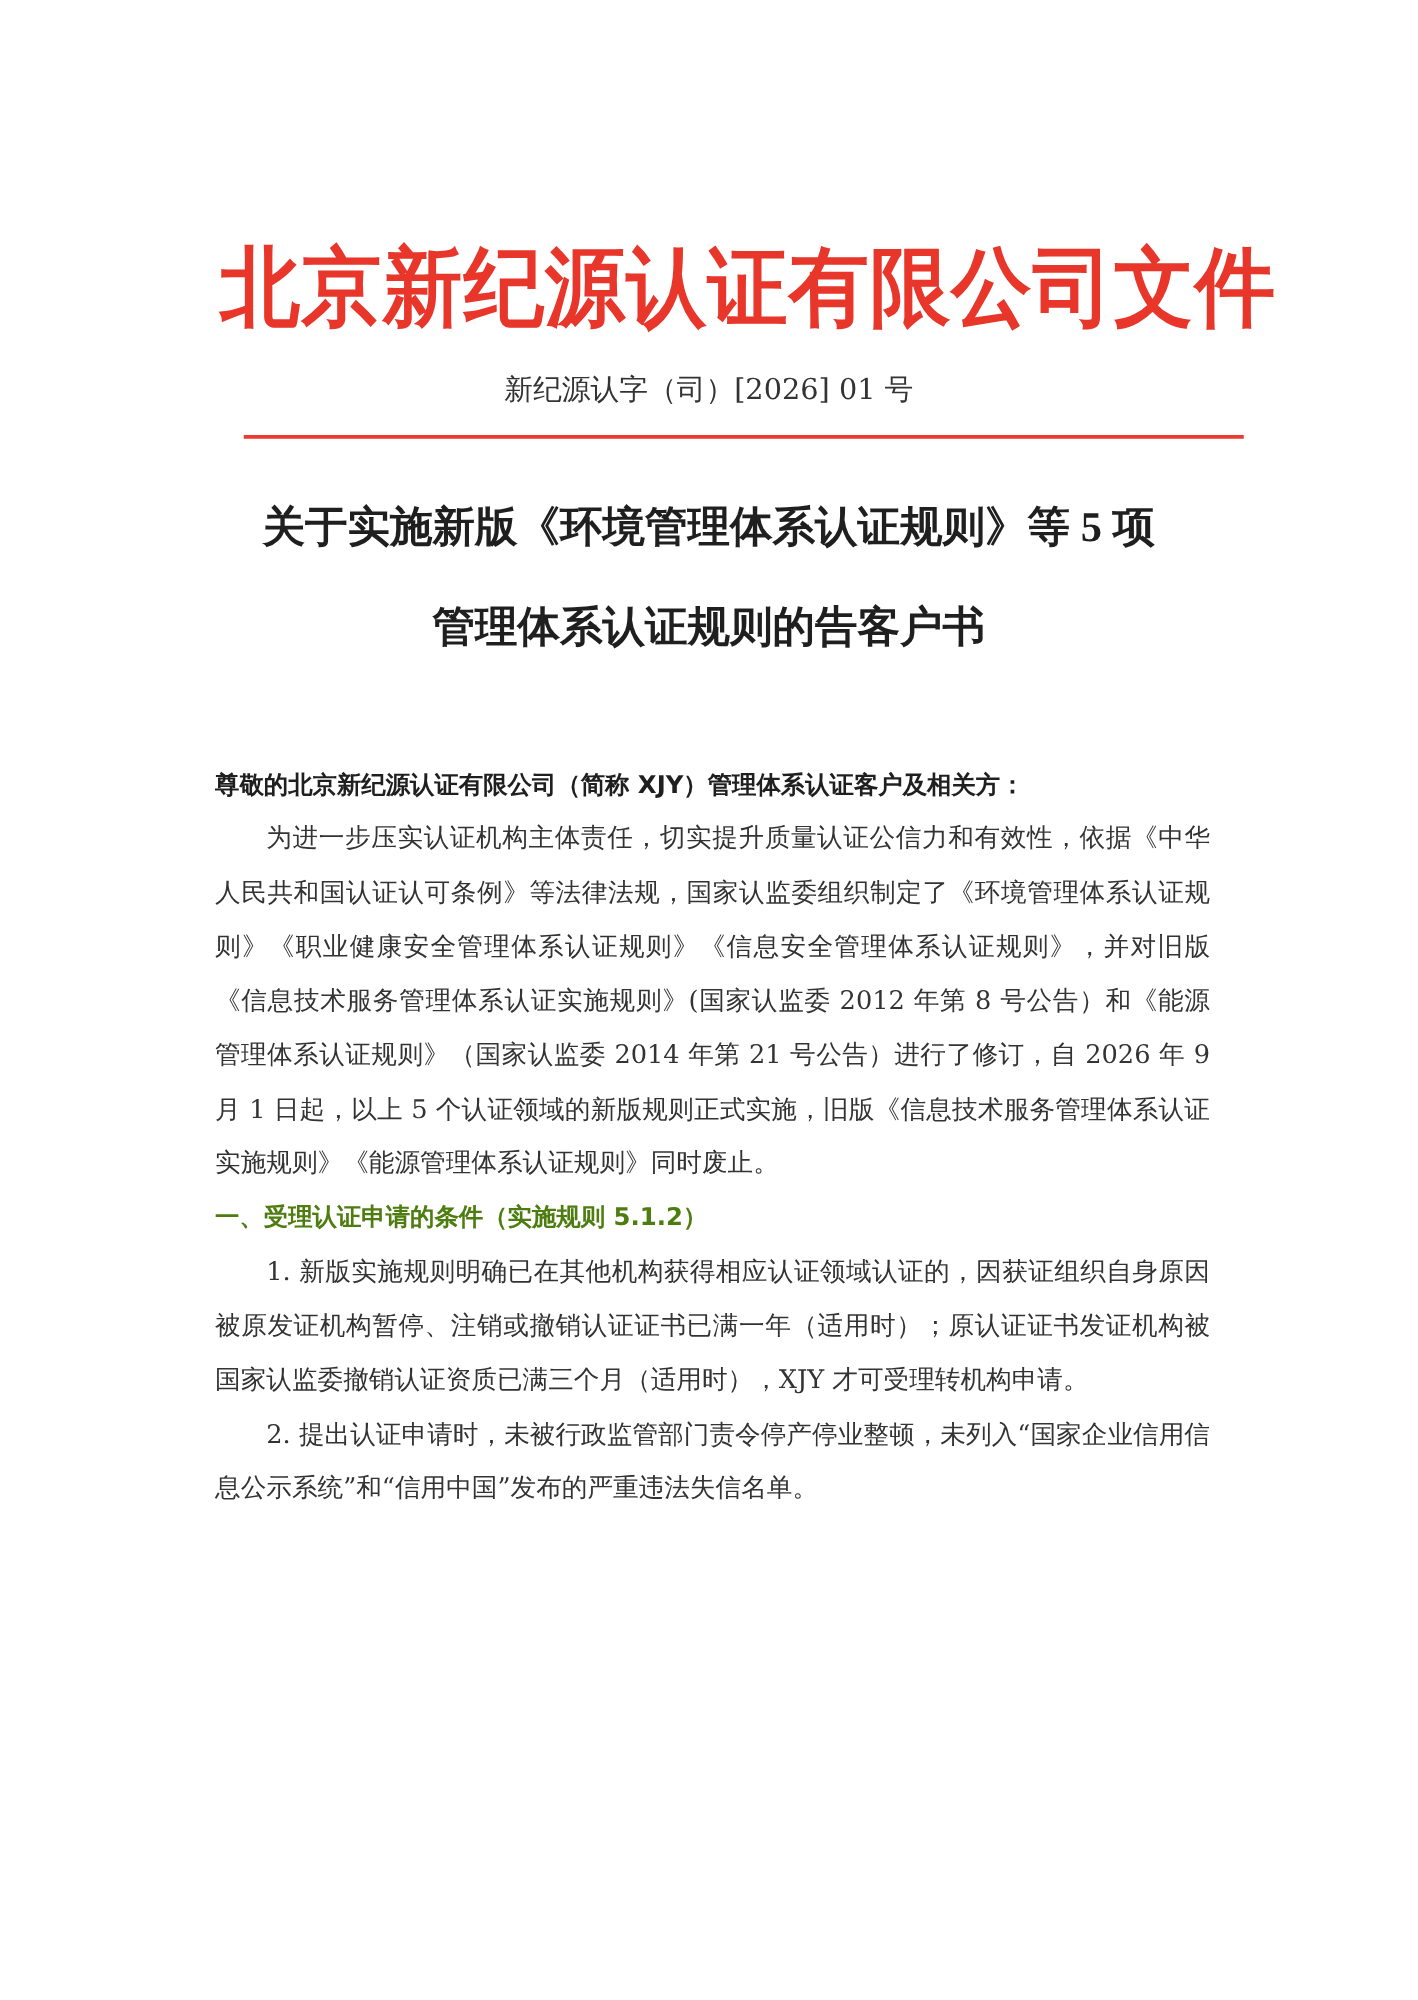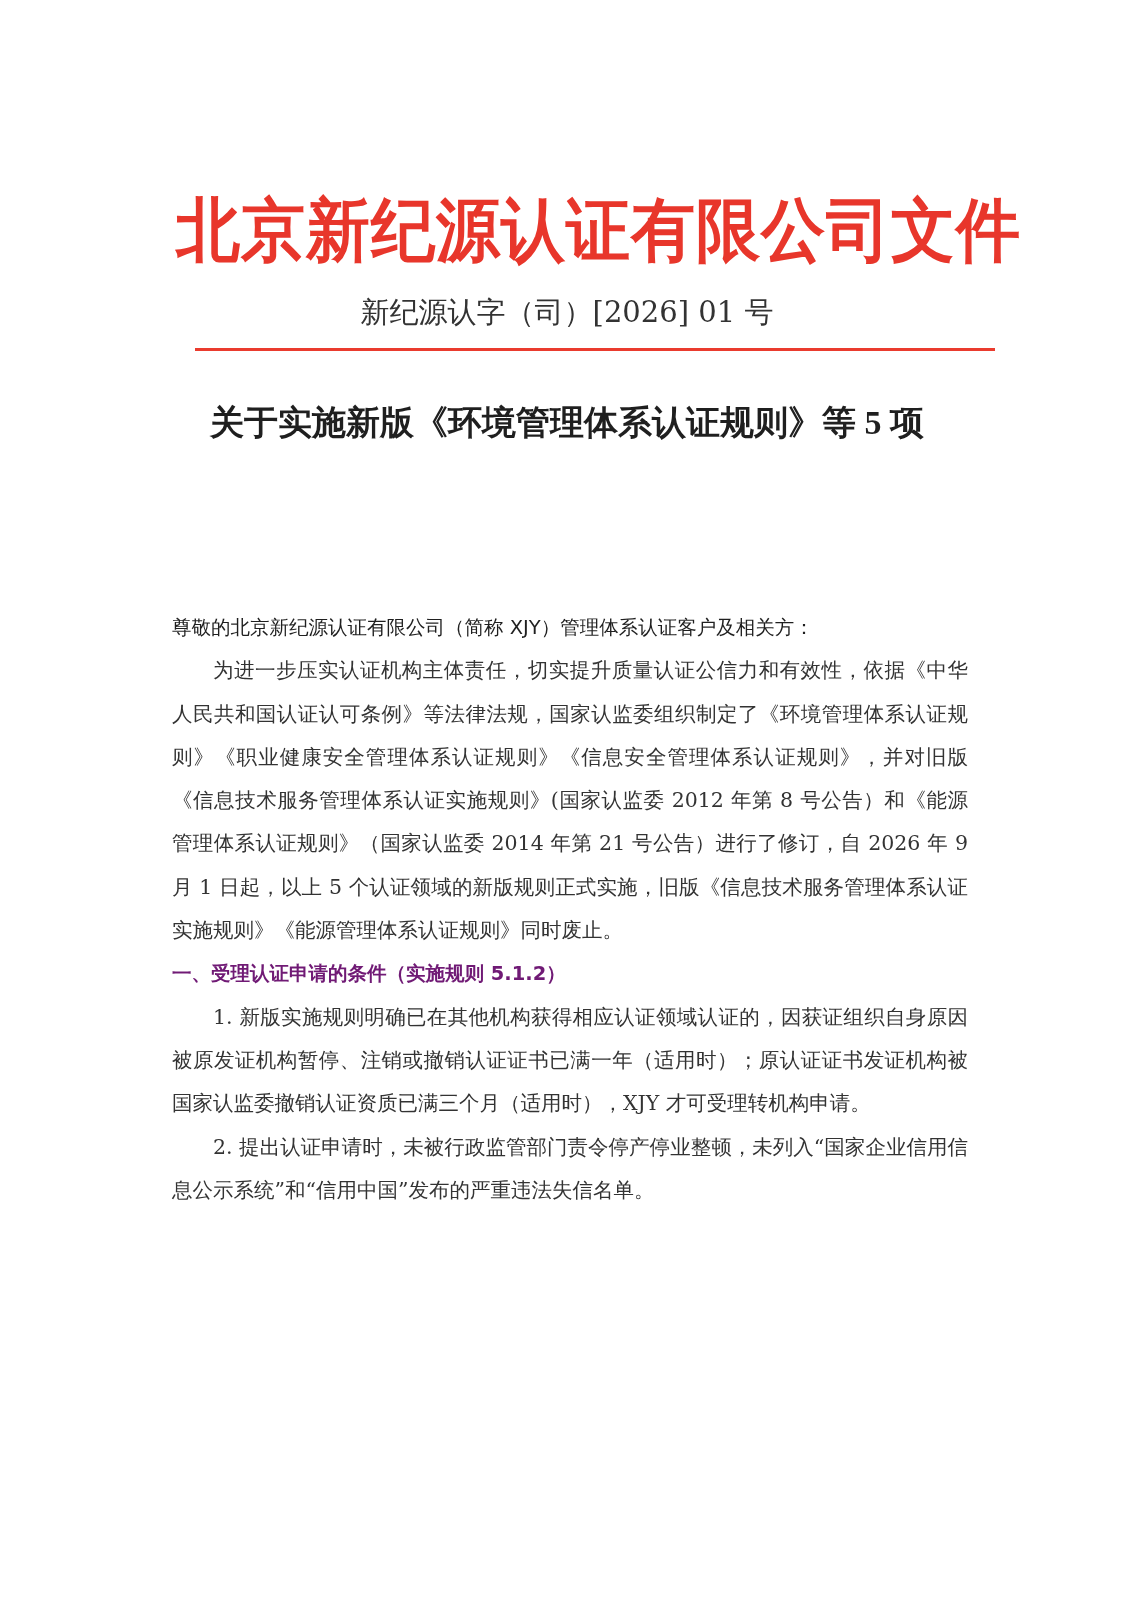--- a/index.html
+++ b/index.html
@@ -4,50 +4,51 @@
 <style>
   html, body { margin: 0; padding: 0; background: #ffffff; }
   body { width: 1134px; height: 1600px; position: relative; overflow: hidden;
          font-family: "DejaVu Serif", "Liberation Serif", serif; color: #2a2a2a; }
   .page { position: absolute; left: 0; top: 0; width: 1134px; height: 1600px; margin-top: 32px; }
   .masthead { position: absolute; left: 176px; top: 150px; width: 790px; height: 90px;
               color: #e8362b; font-family: "DejaVu Sans", "Liberation Sans", sans-serif;
               font-weight: bold; font-size: 64px; line-height: 90px; letter-spacing: 1px;
               white-space: nowrap; transform: scaleY(1.08); transform-origin: left top; }
   .docnum { position: absolute; left: 0; width: 1134px; top: 262px; text-align: center;
-            font-size: 29px; line-height: 36px; color: #333; }
+            font-size: 23px; line-height: 36px; color: #333; }
   .redline { position: absolute; left: 195px; top: 316px; width: 800px; height: 3px;
              background: #ea3b2e; }
   .title { position: absolute; left: 0; width: 1134px; text-align: center;
            font-family: Liberation Serif, serif; font-weight: bold;
            font-size: 34px; color: #1f1f1f; white-space: nowrap; }
   .title.l1 { top: 366px; line-height: 50px; }
   .title.l2 { top: 446px; line-height: 50px; }
   .body { position: absolute; left: 172px; top: 574px; width: 796px;
           font-size: 20.5px; line-height: 43.3px; color: #333; }
   .body p { margin: 0; text-align: justify; text-align-last: left; }
-  .salutation { font-family: "DejaVu Sans", "Liberation Sans", sans-serif; font-weight: normal;
+  .salutation { font-family: "DejaVu Sans", "Liberation Sans", sans-serif; font-weight: bold;
                 font-size: 19.5px; color: #1f1f1f; }
   .indent { text-indent: 2em; }
   .heading { font-family: "DejaVu Sans", "Liberation Sans", sans-serif; font-weight: bold;
-             font-size: 19.5px; color: #701a75; }
+             font-size: 19.5px; color: #4d7c0f; }
   .item { text-indent: 2em; }
 </style>
 </head>
 <body>
 
 <div class="page">
 
   <div class="masthead">北京新纪源认证有限公司文件</div>
 
   <div class="docnum">新纪源认字（司）[2026] 01 号</div>
 
   <div class="redline"></div>
 
   <div class="title l1">关于实施新版《环境管理体系认证规则》等 5 项</div>
+  <div class="title l2">管理体系认证规则的告客户书</div>
 
   <div class="body">
     <p class="salutation">尊敬的北京新纪源认证有限公司（简称 XJY）管理体系认证客户及相关方：</p>
     <p class="indent">为进一步压实认证机构主体责任，切实提升质量认证公信力和有效性，依据《中华人民共和国认证认可条例》等法律法规，国家认监委组织制定了《环境管理体系认证规则》《职业健康安全管理体系认证规则》《信息安全管理体系认证规则》，并对旧版《信息技术服务管理体系认证实施规则》(国家认监委 2012 年第 8 号公告）和《能源管理体系认证规则》（国家认监委 2014 年第 21 号公告）进行了修订，自 2026 年 9 月 1 日起，以上 5 个认证领域的新版规则正式实施，旧版《信息技术服务管理体系认证实施规则》《能源管理体系认证规则》同时废止。</p>
     <p class="heading">一、受理认证申请的条件（实施规则 5.1.2）</p>
     <p class="item">1. 新版实施规则明确已在其他机构获得相应认证领域认证的，因获证组织自身原因被原发证机构暂停、注销或撤销认证证书已满一年（适用时）；原认证证书发证机构被国家认监委撤销认证资质已满三个月（适用时），XJY 才可受理转机构申请。</p>
     <p class="item">2. 提出认证申请时，未被行政监管部门责令停产停业整顿，未列入“国家企业信用信息公示系统”和“信用中国”发布的严重违法失信名单。</p>
   </div>
 
 </div>

